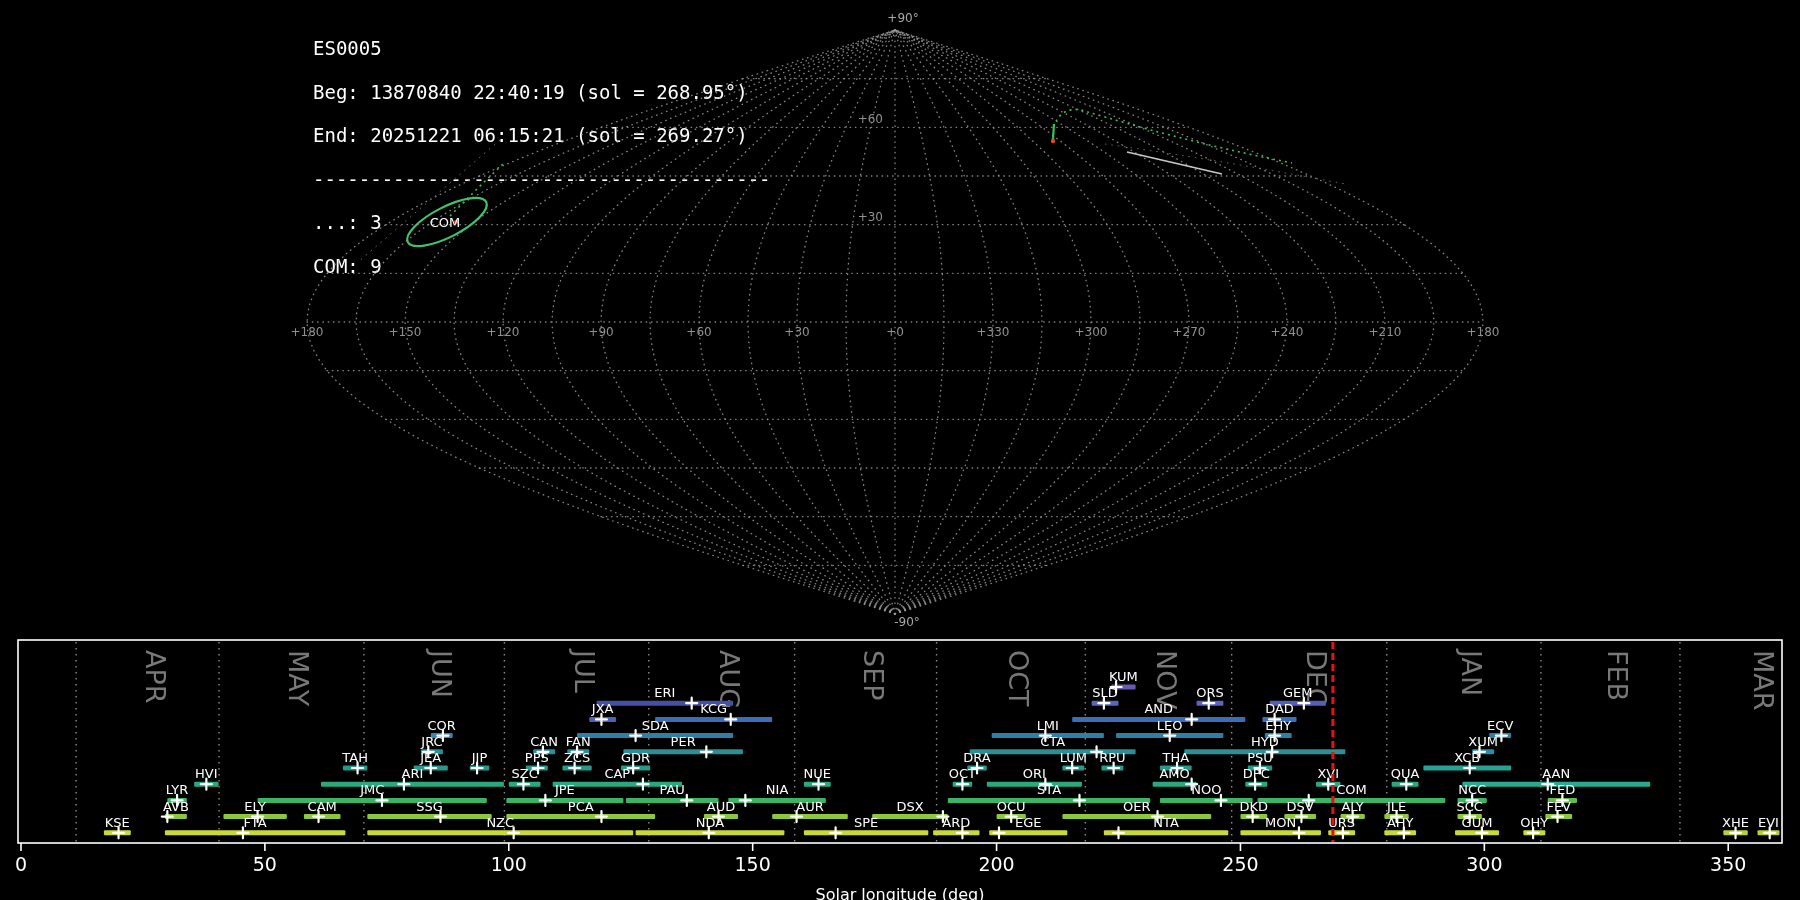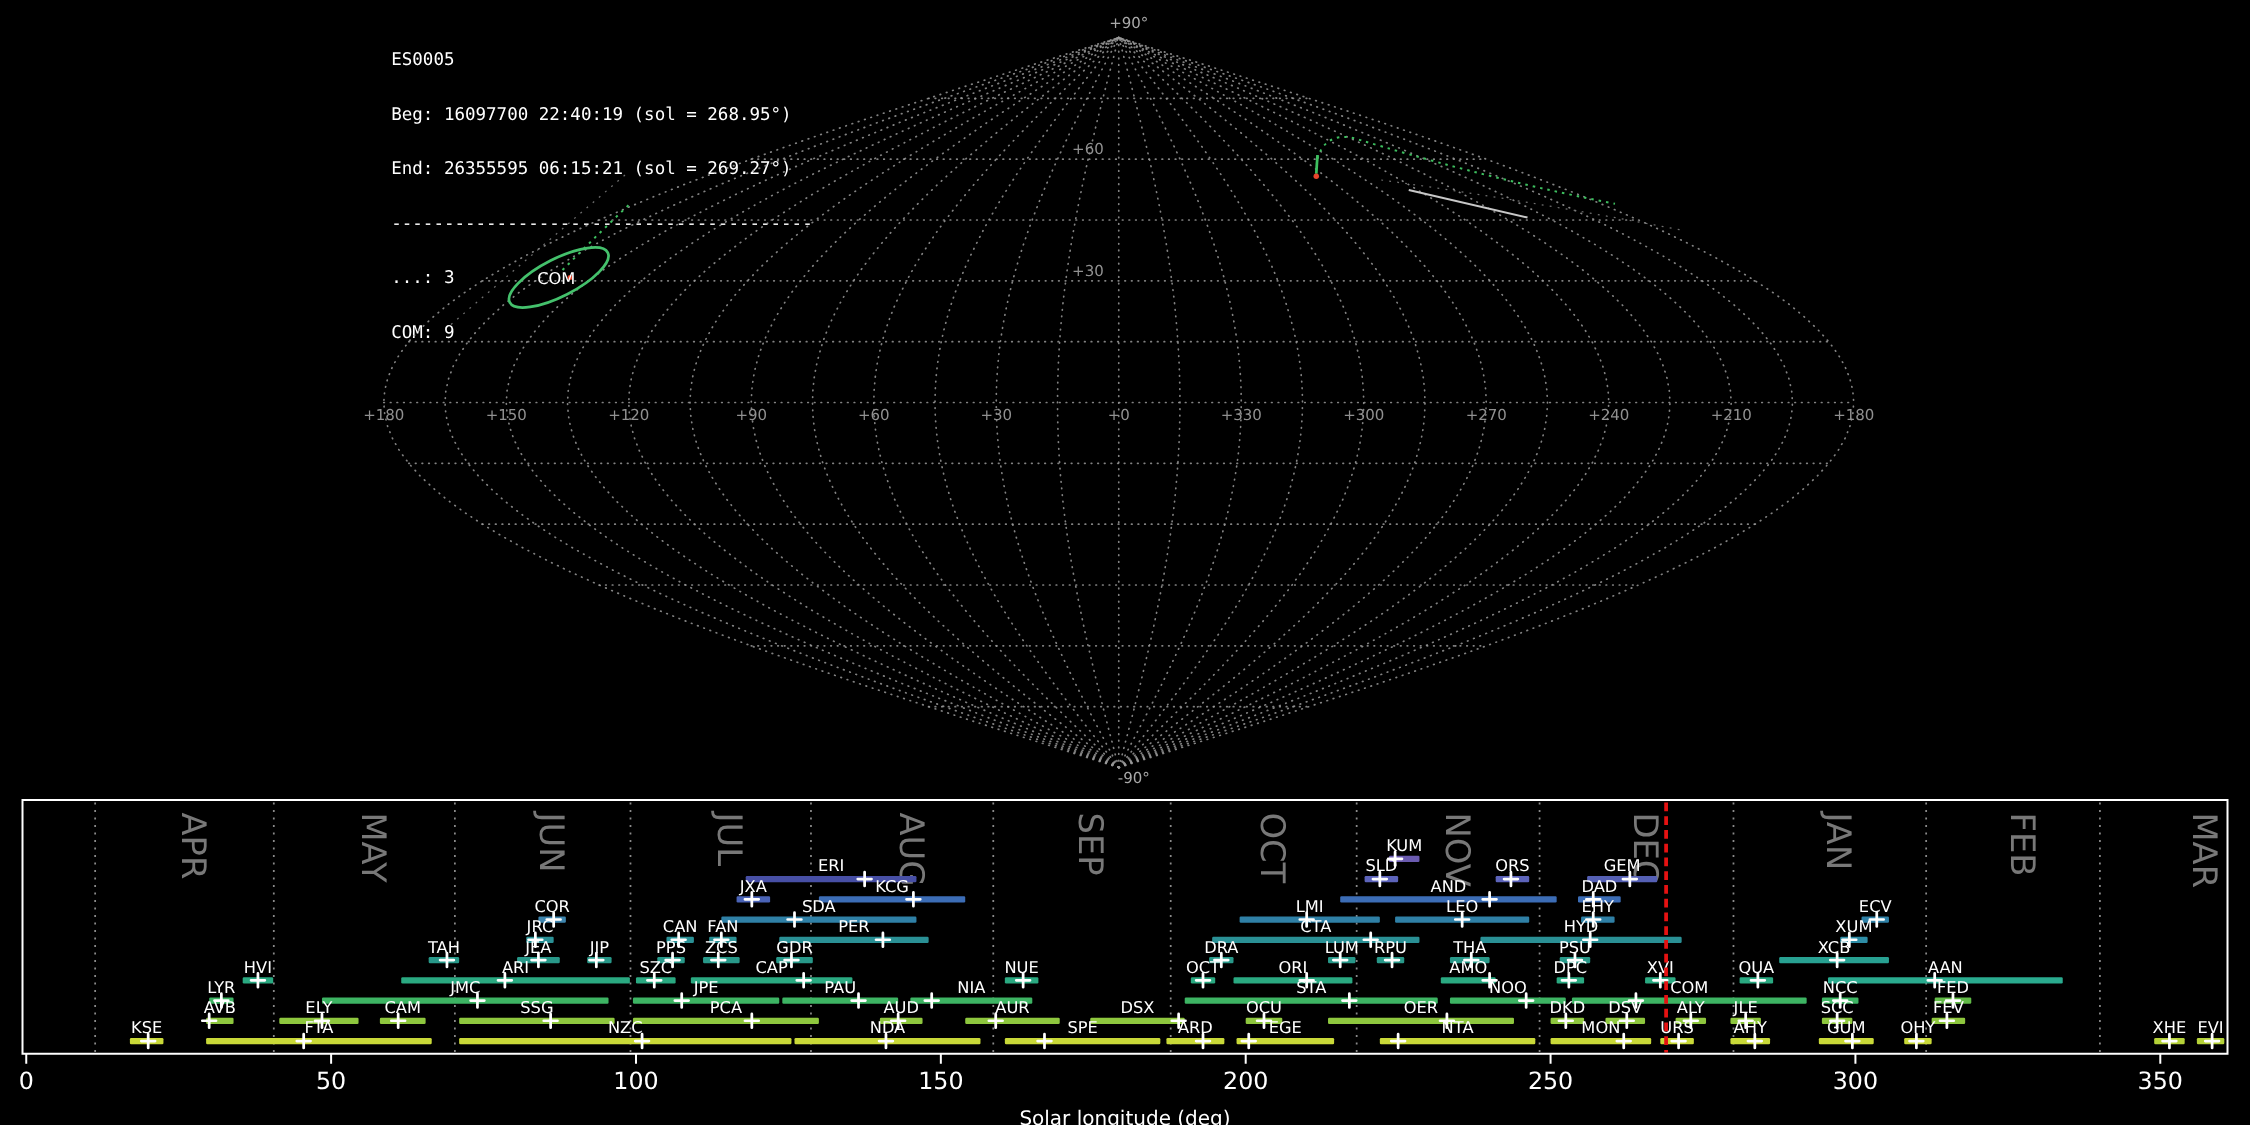--- a/index.html
+++ b/index.html
@@ -1,33 +1,33 @@
 <!DOCTYPE html>
 <html><head>
 <meta charset="utf-8">
 <style>
   html,body{margin:0;padding:0;background:#000;}
   body{width:1800px;height:900px;position:relative;overflow:hidden;
        font-family:"DejaVu Sans",sans-serif;}
   #scene{position:absolute;left:0;top:0;}
   #header-block{
     position:absolute;left:313px;top:12px;color:#fff;
-    font-family:"DejaVu Sans Mono",monospace;font-size:14px;line-height:14.5px;
+    font-family:"DejaVu Sans Mono",monospace;font-size:19px;line-height:14.5px;
     white-space:pre;letter-spacing:0px;
   }
   #header-block div{height:14.5px;}
   text{font-family:"DejaVu Sans",sans-serif;}
 </style>
 </head>
 <body>
 
 <div id="header-block">
   <div>ES0005</div>
-  <div>Beg: 16097700 22:40:19 (sol = 268.95°)</div>
-  <div>End: 26355595 06:15:21 (sol = 269.27°)</div>
+  <div>Beg: 13870840 22:40:19 (sol = 268.95°)</div>
+  <div>End: 20251221 06:15:21 (sol = 269.27°)</div>
   <div>----------------------------------------</div>
   <div>...: 3</div>
   <div>COM: 9</div>
 </div>
 
 <svg id="scene" width="1800" height="900">
   <g id="sky">
       <g>
         <polyline stroke="#999999" stroke-width="1.35" stroke-linecap="round" stroke-dasharray="0.5 4.8" fill="none" opacity="0.85" points="895.0,614.0 925.8,604.3 956.5,594.5 987.0,584.8 1017.3,575.1 1047.2,565.3 1076.7,555.6 1105.7,545.9 1134.2,536.1 1161.9,526.4 1189.0,516.7 1215.2,506.9 1240.6,497.2 1265.0,487.5 1288.4,477.7 1310.8,468.0 1332.0,458.3 1352.0,448.5 1370.7,438.8 1388.1,429.1 1404.2,419.3 1418.9,409.6 1432.2,399.9 1443.9,390.1 1454.2,380.4 1463.0,370.7 1470.2,360.9 1475.8,351.2 1479.8,341.5 1482.2,331.7 1483.0,322.0 1482.2,312.3 1479.8,302.5 1475.8,292.8 1470.2,283.1 1463.0,273.3 1454.2,263.6 1443.9,253.9 1432.2,244.1 1418.9,234.4 1404.2,224.7 1388.1,214.9 1370.7,205.2 1352.0,195.5 1332.0,185.7 1310.8,176.0 1288.4,166.3 1265.0,156.5 1240.6,146.8 1215.2,137.1 1189.0,127.3 1161.9,117.6 1134.2,107.9 1105.7,98.1 1076.7,88.4 1047.2,78.7 1017.3,68.9 987.0,59.2 956.5,49.5 925.8,39.7 895.0,30.0"></polyline>
         <polyline stroke="#999999" stroke-width="1.35" stroke-linecap="round" stroke-dasharray="0.5 4.8" fill="none" opacity="0.85" points="895.0,614.0 923.2,604.3 951.3,594.5 979.3,584.8 1007.1,575.1 1034.5,565.3 1061.6,555.6 1088.2,545.9 1114.2,536.1 1139.7,526.4 1164.5,516.7 1188.6,506.9 1211.8,497.2 1234.2,487.5 1255.7,477.7 1276.1,468.0 1295.6,458.3 1313.9,448.5 1331.1,438.8 1347.0,429.1 1361.8,419.3 1375.3,409.6 1387.4,399.9 1398.2,390.1 1407.6,380.4 1415.6,370.7 1422.2,360.9 1427.4,351.2 1431.0,341.5 1433.3,331.7 1434.0,322.0 1433.3,312.3 1431.0,302.5 1427.4,292.8 1422.2,283.1 1415.6,273.3 1407.6,263.6 1398.2,253.9 1387.4,244.1 1375.3,234.4 1361.8,224.7 1347.0,214.9 1331.1,205.2 1313.9,195.5 1295.6,185.7 1276.1,176.0 1255.7,166.3 1234.2,156.5 1211.8,146.8 1188.6,137.1 1164.5,127.3 1139.7,117.6 1114.2,107.9 1088.2,98.1 1061.6,88.4 1034.5,78.7 1007.1,68.9 979.3,59.2 951.3,49.5 923.2,39.7 895.0,30.0"></polyline>

